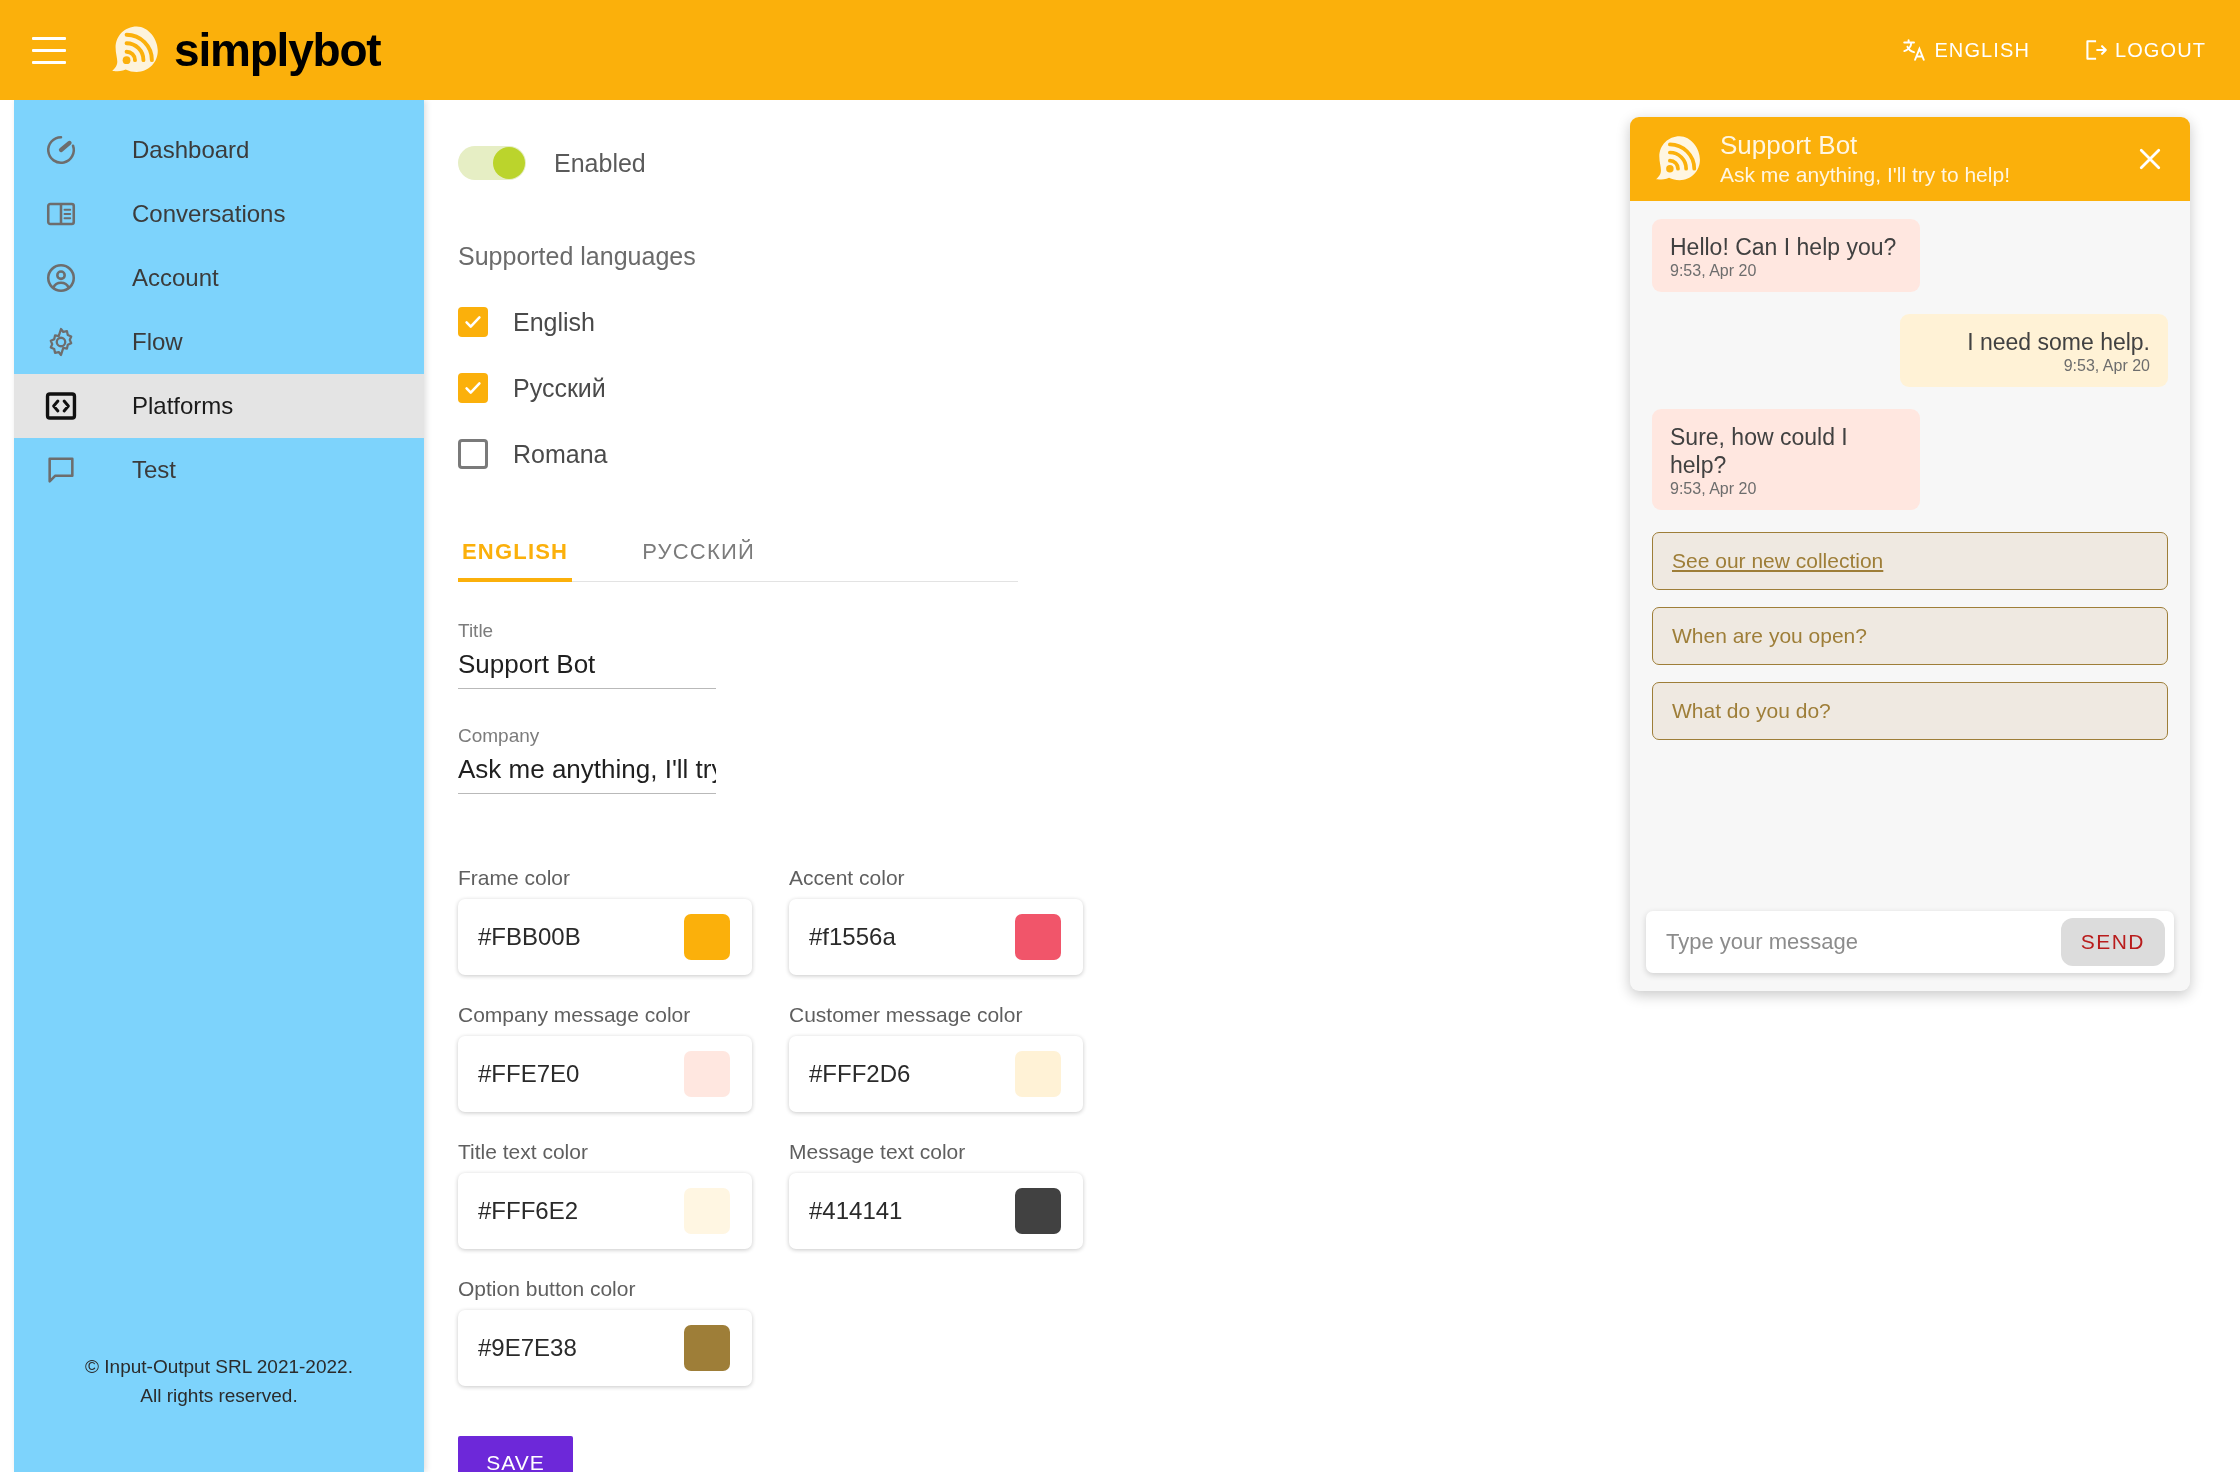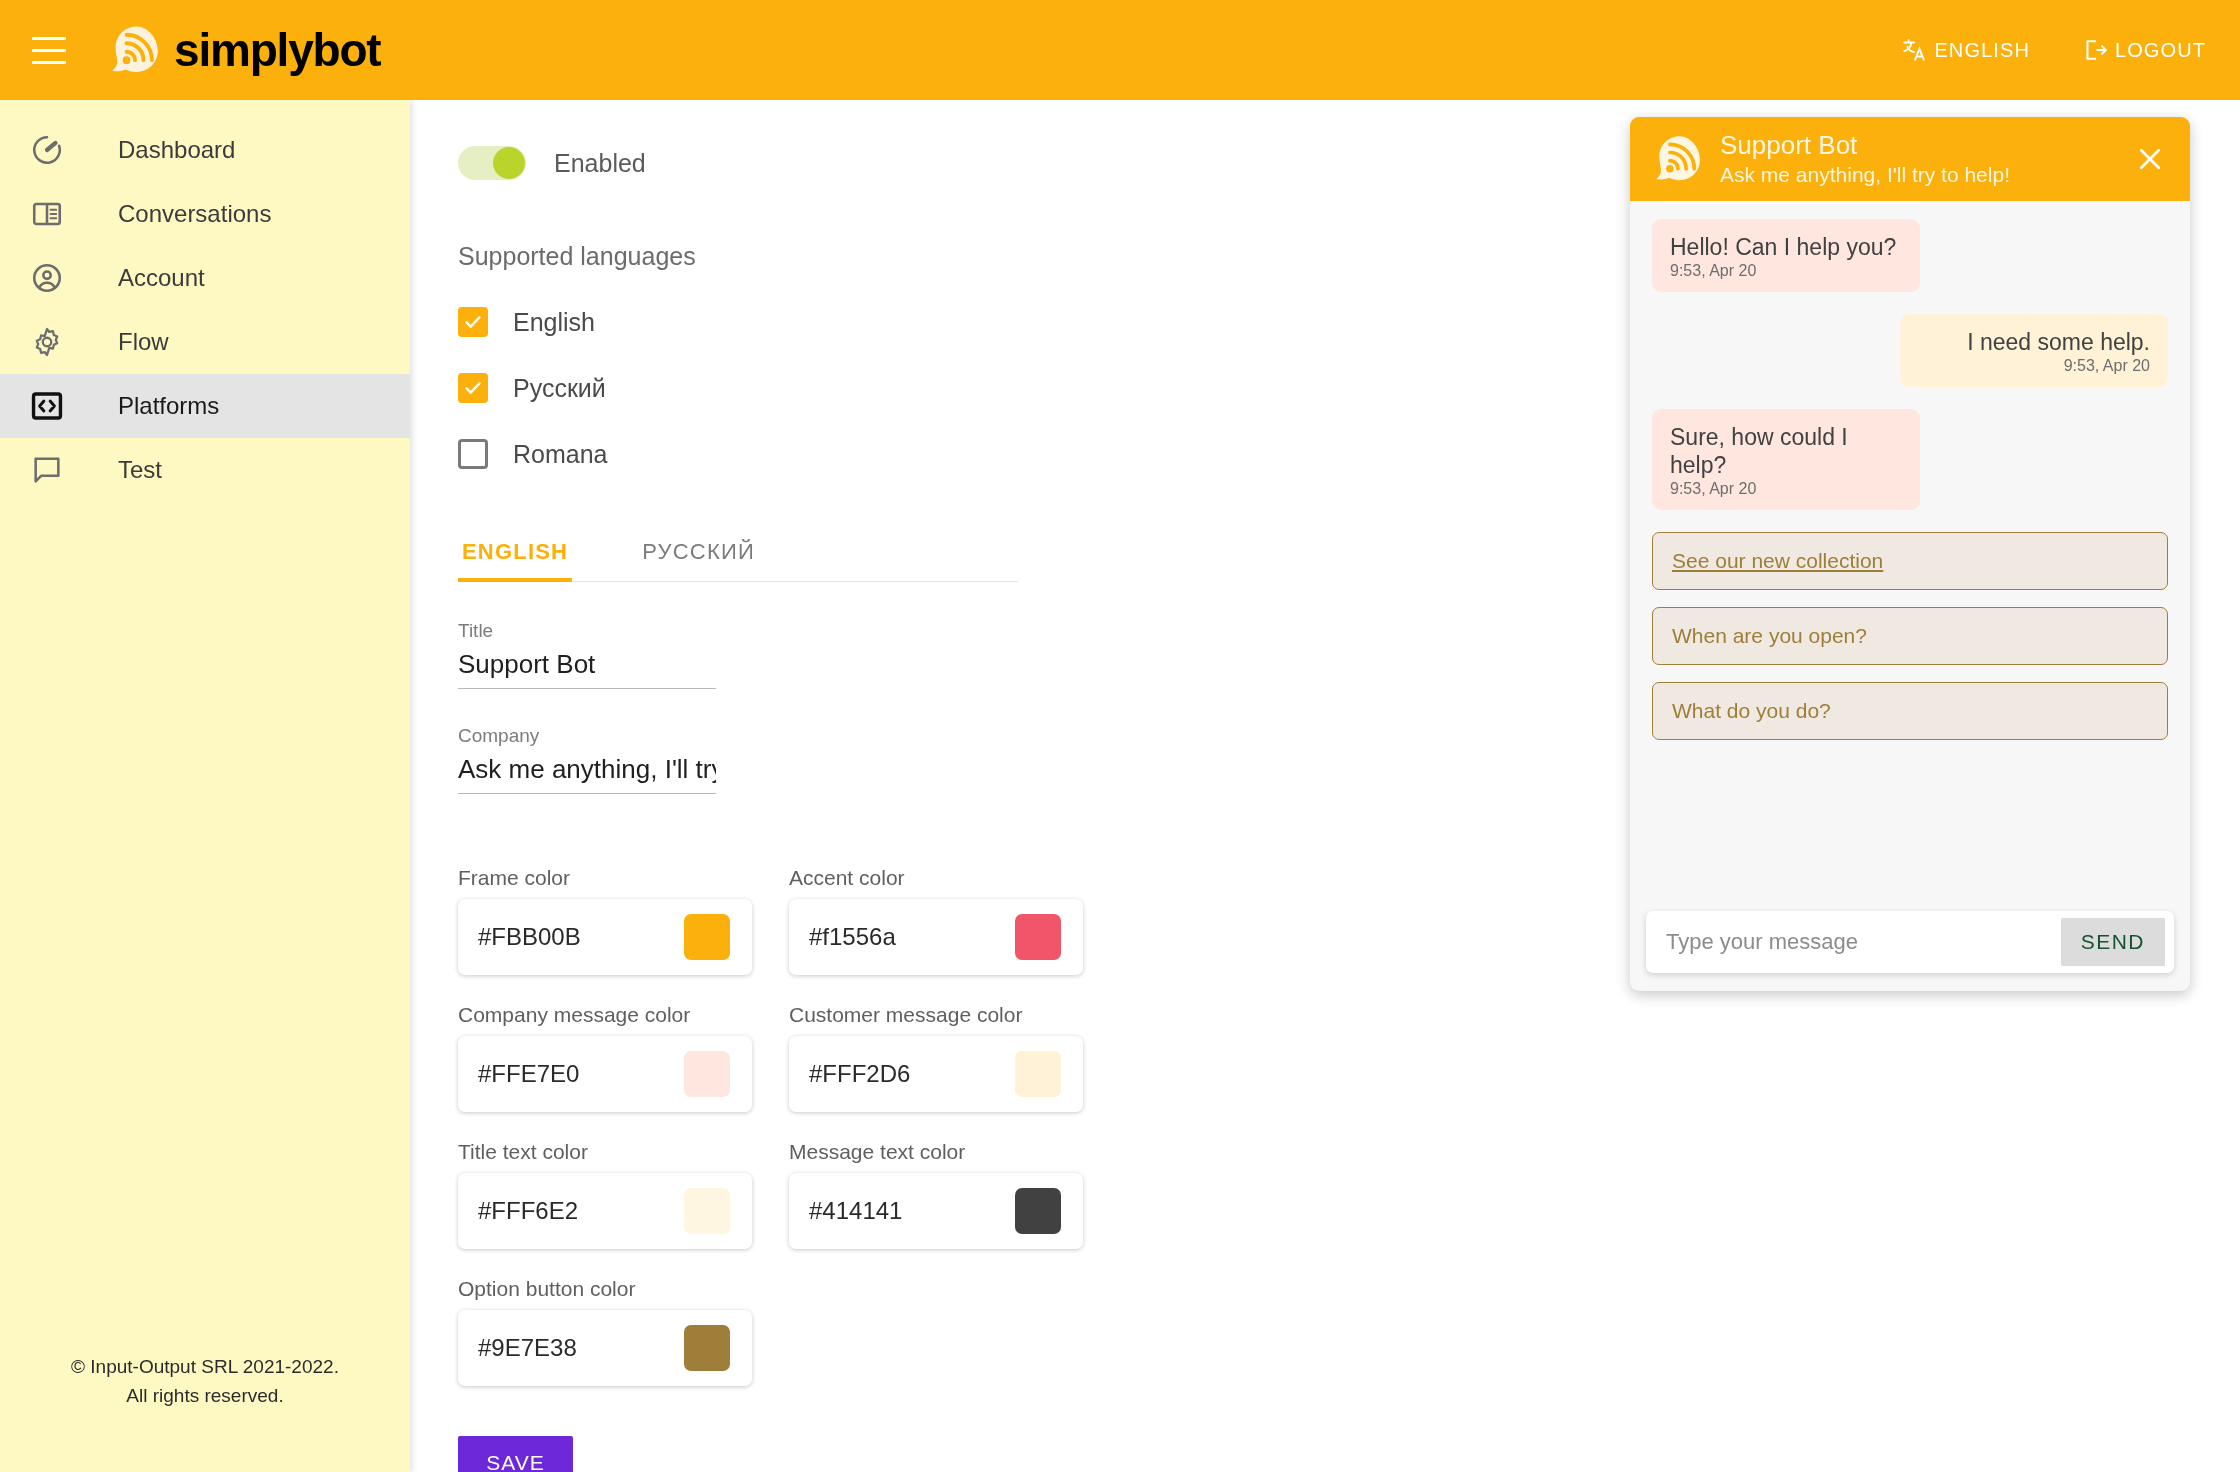--- a/index.html
+++ b/index.html
@@ -80,24 +80,24 @@
     color: #ffffff;
     font-size: 20px;
     letter-spacing: 1.1px;
     cursor: pointer;
   }
   .topbar-action svg { display: block; }
 
   
   .sidebar {
     position: absolute;
-    left: 0; top: 100px;
+    left: 14px; top: 100px;
     width: 410px;
     height: 1372px;
-    background: #fef9c3;
+    background: #7dd3fc;
     box-shadow: 2px 0 6px rgba(0,0,0,0.13);
     z-index: 20;
   }
   .nav { padding-top: 18px; }
   .nav-item {
     display: flex;
     align-items: center;
     height: 64px;
     padding-left: 24px;
     cursor: pointer;
@@ -422,22 +422,22 @@
     font-size: 22px;
     color: #333;
     background: transparent;
     font-family: "Liberation Sans", sans-serif;
   }
   .chat-input::placeholder { color: #8c8c8c; }
   .send-btn {
     flex: 0 0 auto;
     background: #dcdcdc;
     border: none;
-    border-radius: 1px;
-    color: #14532d;
+    border-radius: 12px;
+    color: #b91c1c;
     font-size: 21px;
     letter-spacing: 1.5px;
     padding: 12px 20px;
     cursor: pointer;
     font-family: "Liberation Sans", sans-serif;
   }
 </style>
 </head>
 <body>
 

